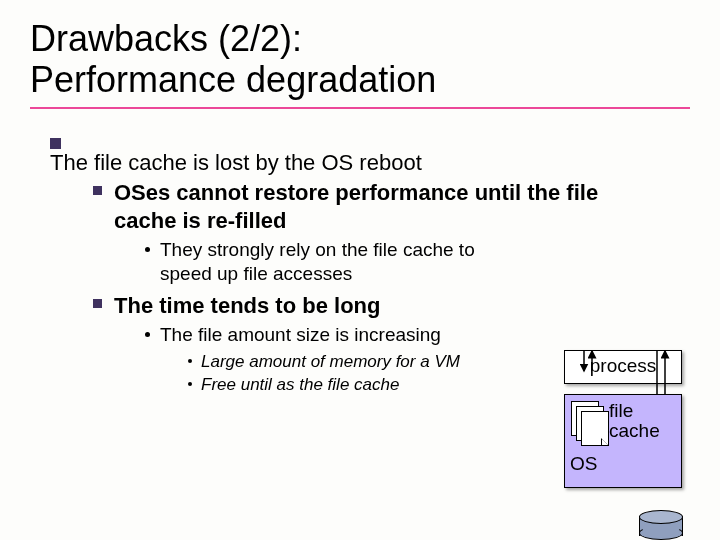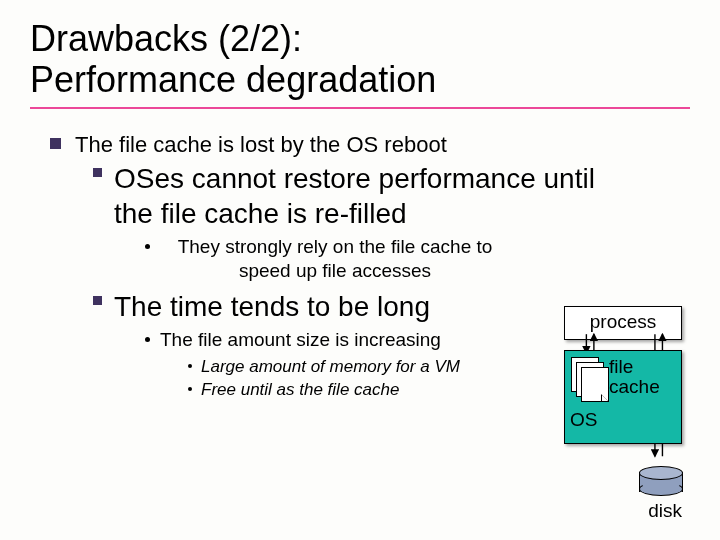--- a/index.html
+++ b/index.html
@@ -61,46 +61,47 @@
     flex: 0 0 auto;
     margin-top: 9px;
     margin-right: 10px;
   }
   .dot.sm {
     width: 4px;
     height: 4px;
     margin-top: 8px;
     margin-right: 9px;
   }
-  .lvl1 { margin-left: 20px; margin-bottom: 3px; }
-  .lvl2 { margin-left: 63px; margin-bottom: 4px; font-size: 28px; }
+  .lvl1 { margin-left: 20px; margin-bottom: 3px; flex-direction: column; }
+  .lvl2 { margin-left: 63px; margin-bottom: 4px; font-size: 22px; font-weight: bold; }
   .lvl3 { margin-left: 115px; margin-bottom: 4px; font-size: 19px; }
   .lvl4 { margin-left: 158px; margin-bottom: 2px; font-size: 17px; font-style: italic; }
-  .lvl3 .txt, .lvl4 .txt { max-width: 350px; text-align: center; }
+  .lvl3 .txt, .lvl4 .txt { max-width: 350px; }
   .lvl2 .txt { max-width: 500px; }
 
   
   .diagram {
     position: absolute;
     right: 38px;
     top: 306px;
     width: 118px;
   }
   .proc-box {
     border: 1.5px solid #000;
     background: #fff;
     text-align: center;
     font-size: 19px;
     padding: 4px 0 6px 0;
     box-shadow: 2px 2px 3px rgba(0,0,0,0.35);
+    margin-top: 44px;
   }
   .os-box {
     margin-top: 10px;
     border: 1.5px solid #000;
-    background: #14b8a6;
+    background: #c4b5fd;
     height: 92px;
     position: relative;
     box-shadow: 2px 2px 3px rgba(0,0,0,0.35);
   }
   .file-stack {
     position: absolute;
     left: 6px;
     top: 6px;
   }
   .card {

